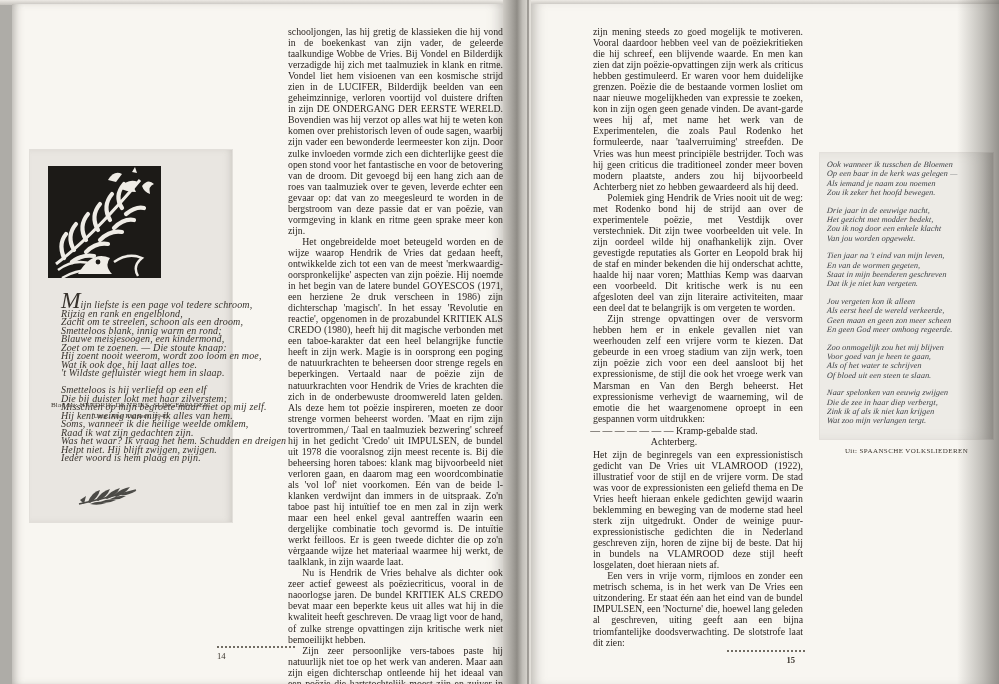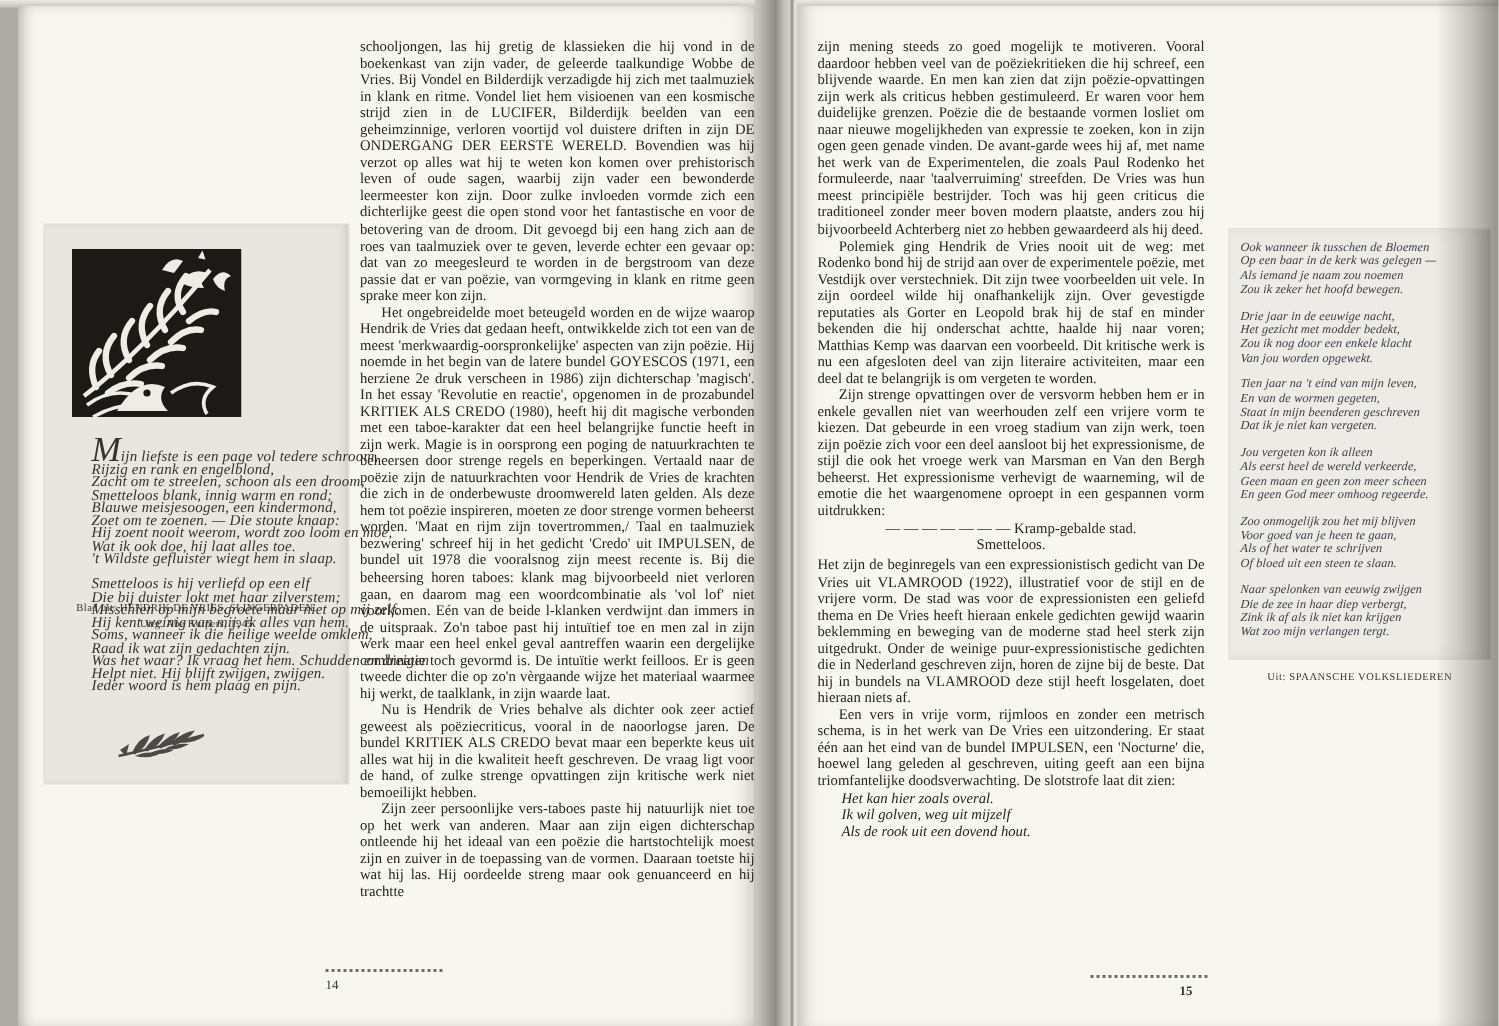--- a/index.html
+++ b/index.html
@@ -40,21 +40,21 @@
   .stanza1 .pline:first-child::first-letter{font-size:2.35em;line-height:.7;letter-spacing:0;}
   .laurel{position:absolute;left:46px;top:332px;width:64px;height:28px;}
   .plate-caption{position:absolute;left:18px;top:396px;width:202px;text-align:center;
     font-size:7.1px;line-height:11px;color:#3b352e;letter-spacing:.25px;}
 
   
   .col{position:absolute;top:22px;font-size:9.8px;line-height:11.05px;text-align:justify;
     color:var(--ink);}
   .col-left{left:228px;width:263px;}
   .col-right{left:14px;width:258px;}
-  .col p{text-align:justify;}
+  .col p{text-align:justify;margin-left:48px;}
   .paras p + p{text-indent:1.45em;}
   .verse{text-align:center;margin:1px 0 2px;}
   .verse-italic{font-style:italic;padding-left:16px;margin-top:1px;}
 
   
   .hw-plate{position:absolute;left:289px;top:149px;width:173px;height:286px;background:var(--hw_plate_bg);
     box-shadow:inset -14px 0 18px -10px rgba(110,106,100,.4), 0 0 0 1px rgba(165,161,154,.25);
     padding:7px 4px 0 7px;display:flex;flex-direction:column;gap:8.5px;overflow:hidden;}
   .hw-stanza{display:block;}
   .hw-line{font-style:italic;font-size:8.2px;line-height:9.3px;color:var(--hw_ink);
@@ -174,30 +174,25 @@
   <div class="page page-right">
 
     <div class="col col-right">
       <div class="paras">
           <p class="para">zijn mening steeds zo goed mogelijk te motiveren. Vooral daardoor hebben veel van de poëziekritieken die hij schreef, een blijvende waarde. En men kan zien dat zijn poëzie-opvattingen zijn werk als criticus hebben gestimuleerd. Er waren voor hem duidelijke grenzen. Poëzie die de bestaande vormen losliet om naar nieuwe mogelijkheden van expressie te zoeken, kon in zijn ogen geen genade vinden. De avant-garde wees hij af, met name het werk van de Experimentelen, die zoals Paul Rodenko het formuleerde, naar 'taalverruiming' streefden. De Vries was hun meest principiële bestrijder. Toch was hij geen criticus die traditioneel zonder meer boven modern plaatste, anders zou hij bijvoorbeeld Achterberg niet zo hebben gewaardeerd als hij deed.</p>
           <p class="para">Polemiek ging Hendrik de Vries nooit uit de weg: met Rodenko bond hij de strijd aan over de experimentele poëzie, met Vestdijk over verstechniek. Dit zijn twee voorbeelden uit vele. In zijn oordeel wilde hij onafhankelijk zijn. Over gevestigde reputaties als Gorter en Leopold brak hij de staf en minder bekenden die hij onderschat achtte, haalde hij naar voren; Matthias Kemp was daarvan een voorbeeld. Dit kritische werk is nu een afgesloten deel van zijn literaire activiteiten, maar een deel dat te belangrijk is om vergeten te worden.</p>
           <p class="para">Zijn strenge opvattingen over de versvorm hebben hem er in enkele gevallen niet van weerhouden zelf een vrijere vorm te kiezen. Dat gebeurde in een vroeg stadium van zijn werk, toen zijn poëzie zich voor een deel aansloot bij het expressionisme, de stijl die ook het vroege werk van Marsman en Van den Bergh beheerst. Het expressionisme verhevigt de waarneming, wil de emotie die het waargenomene oproept in een gespannen vorm uitdrukken:</p>
         </div>
       <div class="verse">
           <div class="vline">— — — — — — — Kramp-gebalde stad.</div>
-          <div class="vline">Smetteloos.</div>
+          <div class="vline">Achterberg.</div>
         </div>
       <div class="paras">
           <p class="para">Het zijn de beginregels van een expressionistisch gedicht van De Vries uit VLAMROOD (1922), illustratief voor de stijl en de vrijere vorm. De stad was voor de expressionisten een geliefd thema en De Vries heeft hieraan enkele gedichten gewijd waarin beklemming en beweging van de moderne stad heel sterk zijn uitgedrukt. Onder de weinige puur-expressionistische gedichten die in Nederland geschreven zijn, horen de zijne bij de beste. Dat hij in bundels na VLAMROOD deze stijl heeft losgelaten, doet hieraan niets af.</p>
           <p class="para">Een vers in vrije vorm, rijmloos en zonder een metrisch schema, is in het werk van De Vries een uitzondering. Er staat één aan het eind van de bundel IMPULSEN, een 'Nocturne' die, hoewel lang geleden al geschreven, uiting geeft aan een bijna triomfantelijke doodsverwachting. De slotstrofe laat dit zien:</p>
-        </div>
-      <div class="verse-italic">
-          <div class="vline">Het kan hier zoals overal.</div>
-          <div class="vline">Ik wil golven, weg uit mijzelf</div>
-          <div class="vline">Als de rook uit een dovend hout.</div>
         </div>
     </div>
 
     <div class="hw-plate">
         <div class="hw-stanza">
           <div class="hw-line">Ook wanneer ik tusschen de Bloemen</div>
           <div class="hw-line">Op een baar in de kerk was gelegen —</div>
           <div class="hw-line">Als iemand je naam zou noemen</div>
           <div class="hw-line">Zou ik zeker het hoofd bewegen.</div>
         </div>

